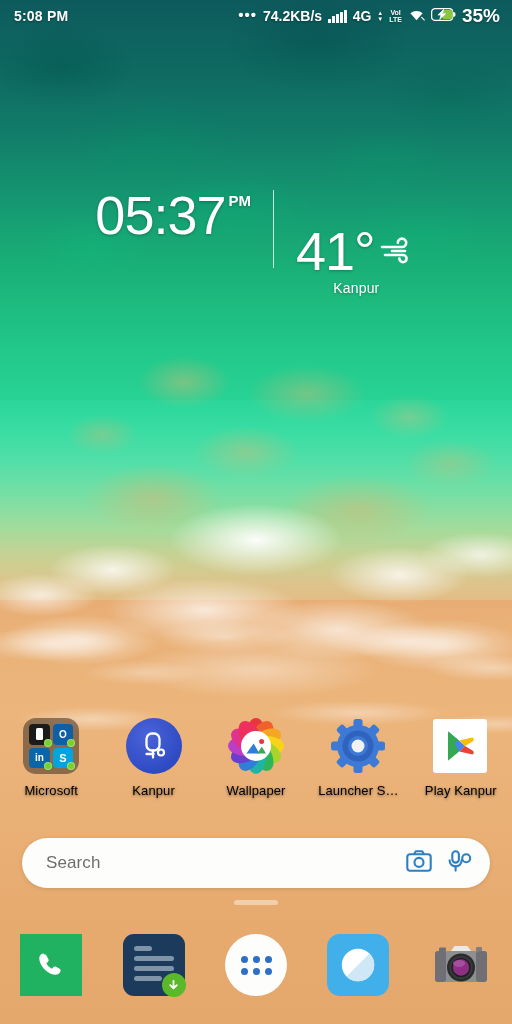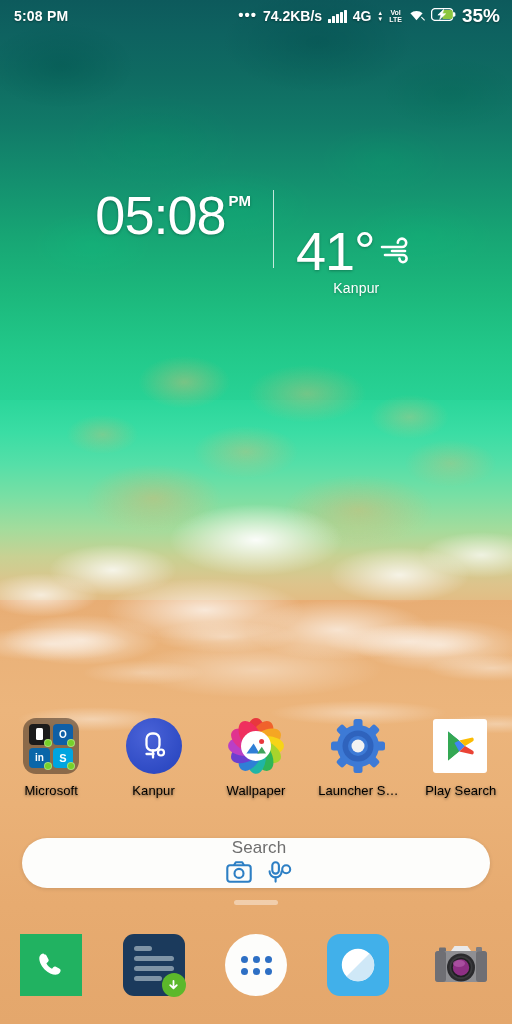--- a/index.html
+++ b/index.html
@@ -214,21 +214,20 @@
     margin-top:1px;
   }
 
   
   #searchbar {
     position:absolute; top:838px; left:22px; right:22px; height:50px;
     background:#fdfdfb; border-radius:25px;
     display:flex; align-items:center; padding:0 18px 0 24px;
     box-shadow:0 1px 4px rgba(0,0,0,.12);
     z-index:20;
-    flex-direction:column;
   }
   #search-input-text { flex:1; color:#6e6e6e; font-size:17px; letter-spacing:.1px; }
   .sb-icons { display:flex; align-items:center; gap:16px; }
 
   
   #page-indicator {
     position:absolute; top:900px; left:0; right:0;
     display:flex; justify-content:center; z-index:20;
   }
   #page-indicator .pill {
@@ -311,21 +310,21 @@
         <path d="M12.6 1.4 L6.9 7.0 h3.1 l-1.3 4.6 L14.6 5.8 h-3.2 Z" fill="#fff" stroke="#fff" stroke-width="0.7" stroke-linejoin="round"></path>
       </svg>
     </span>
     <span class="sb-pct">35%</span>
   </div>
 </div>
 
 <div id="clock-widget">
   <div class="cw-left">
     <div class="cw-timerow">
-      <span class="cw-time">05:08</span>
+      <span class="cw-time">05:37</span>
       <span class="cw-ampm">PM</span>
     </div>
   </div>
 
   <div class="cw-divider"></div>
 
   <div class="cw-right">
     <div class="cw-temprow">
       <span class="cw-temp">41°</span>
       <span class="cw-wind">
@@ -443,21 +442,21 @@
           <path d="M3 1.6 L20 16 L3 30.4 Z" fill="none"></path>
           <path d="M3 1.6 L14.2 10.6 L20 16 L3 30.4 Z" fill="#4285f4" opacity="0"></path>
           <path d="M3 1.6 L20 16 L14.2 21.4 Z" fill="#4285f4"></path>
           <path d="M14.2 10.6 L20 16 L27.5 11.6 a2.4 2.4 0 0 0 0 -4.2 Z" fill="#fbbc04"></path>
           <path d="M14.2 21.4 L20 16 L27.5 20.4 a2.4 2.4 0 0 1 0 4.2 Z" fill="#ea4335"></path>
           <path d="M3 1.6 L14.2 10.6 L3 16 Z" fill="#34a853"></path>
           <path d="M3 16 L14.2 21.4 L3 30.4 Z" fill="#34a853"></path>
         </svg>
       </div>
     </div>
-    <div class="app-label">Play Search</div>
+    <div class="app-label">Play Kanpur</div>
   </div>
 </div>
 
 <div id="searchbar">
   <div id="search-input-text">Search</div>
   <div class="sb-icons">
     <span>
       <svg width="26" height="22" viewBox="0 0 26 22">
         <rect x="1.3" y="4.3" width="23.4" height="16.4" rx="2.6" fill="none" stroke="#2d7fc4" stroke-width="2.1"></rect>
         <path d="M8 4.3 L9.8 1.3 h6.4 L18 4.3" fill="none" stroke="#2d7fc4" stroke-width="2.1" stroke-linejoin="round"></path>

